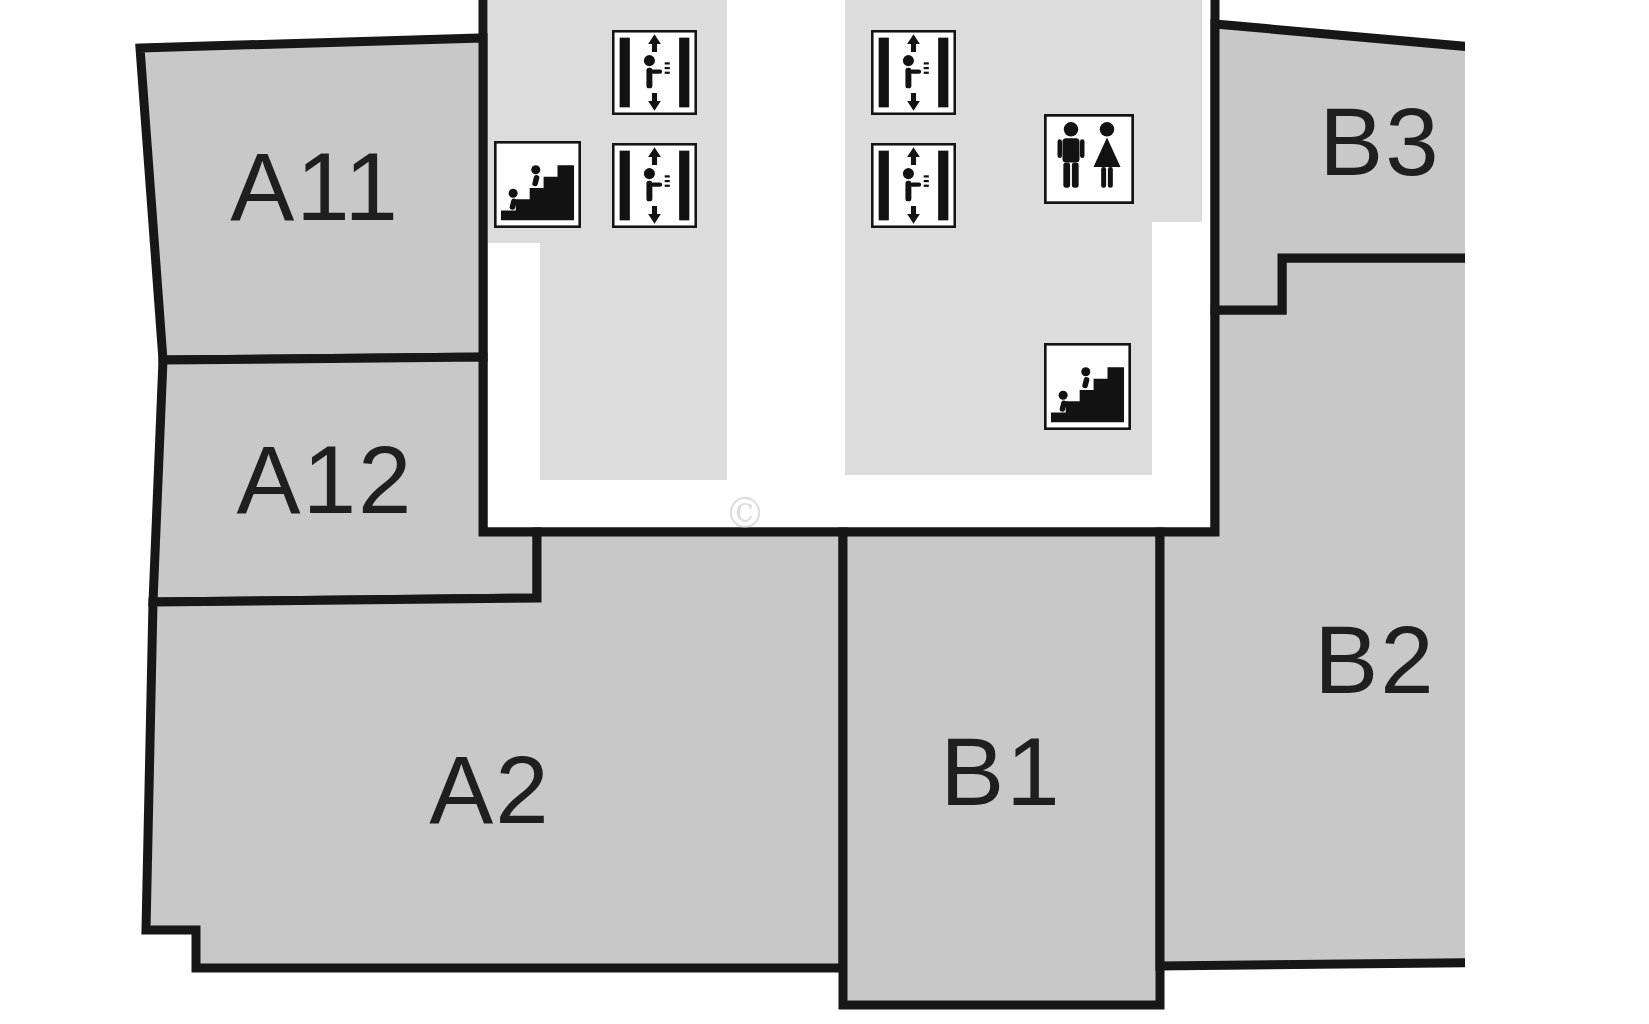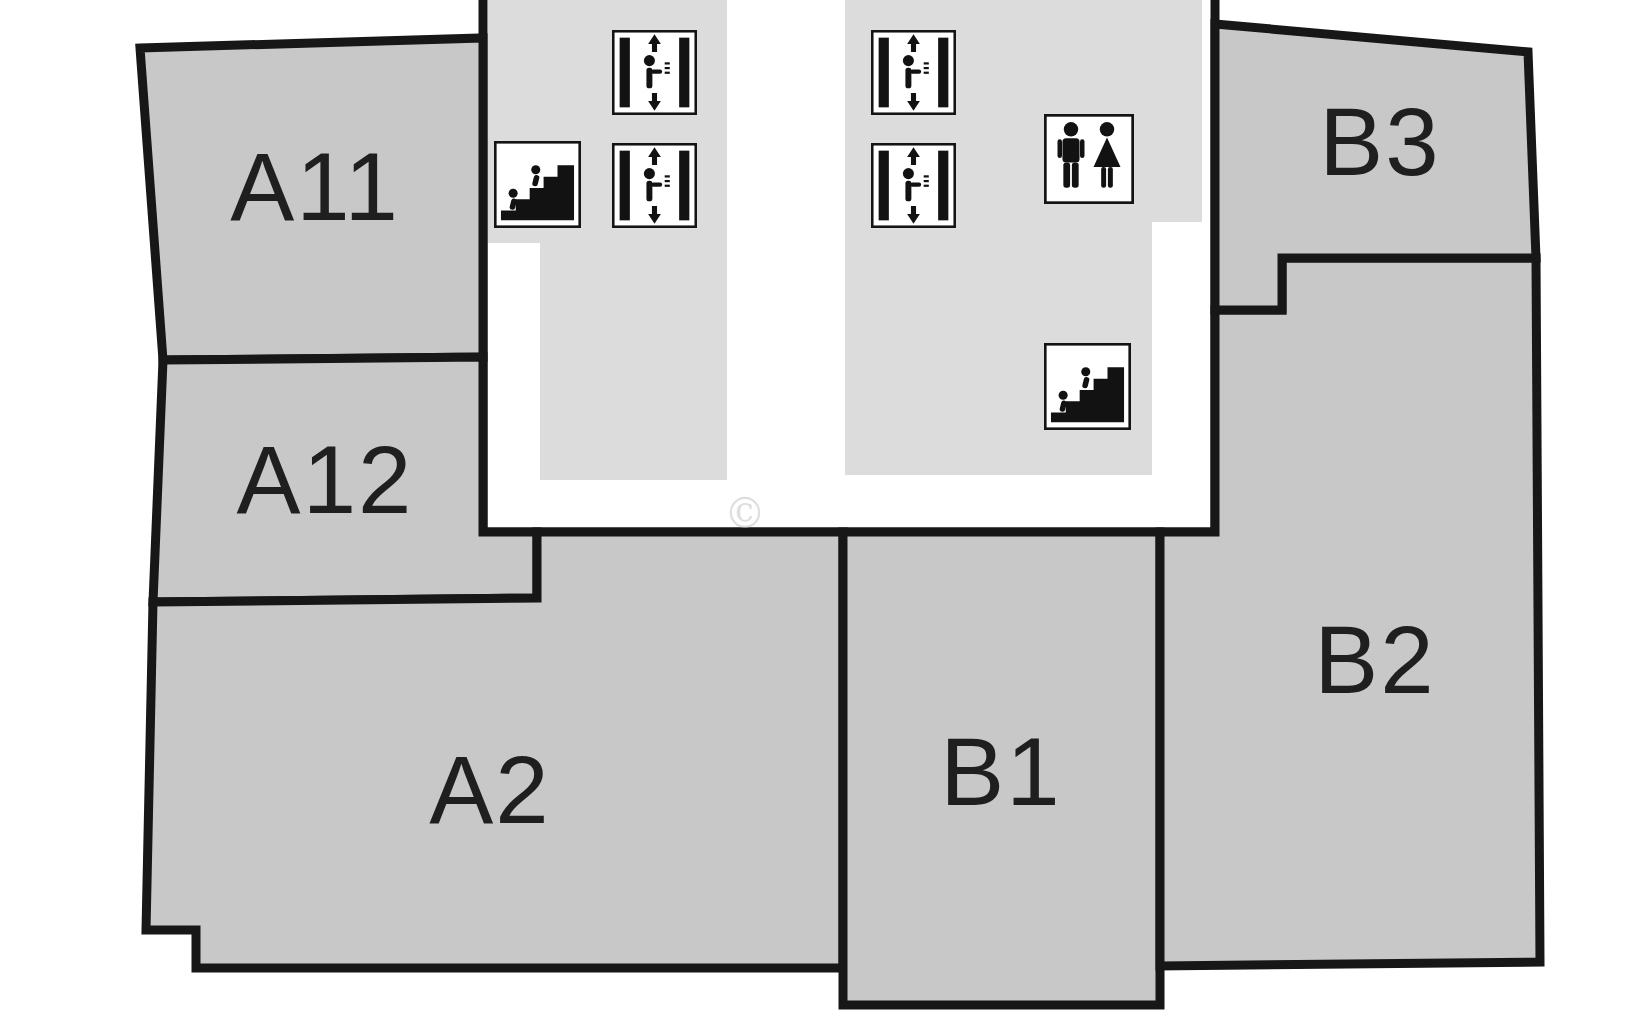--- a/index.html
+++ b/index.html
@@ -1,16 +1,16 @@
 <!DOCTYPE html>
 <html><head>
 <meta charset="utf-8">
 <style>
   html,body{margin:0;padding:0;background:#ffffff;}
-  .stage{position:relative;width:1649px;height:1024px;background:#ffffff;overflow:hidden;}
+  .stage{position:relative;width:1465px;height:1024px;background:#ffffff;overflow:hidden;}
   svg{display:block;}
   .wall{stroke-width:9;stroke-linejoin:miter;}
   .zone{stroke:none;}
   .box{fill:#ffffff;stroke:#141414;stroke-width:3;}
   .room-label{
     font-family:"Liberation Sans", sans-serif;
     font-size:96px;
     fill:#1f1f1f;
     text-anchor:middle;
     dominant-baseline:middle;

